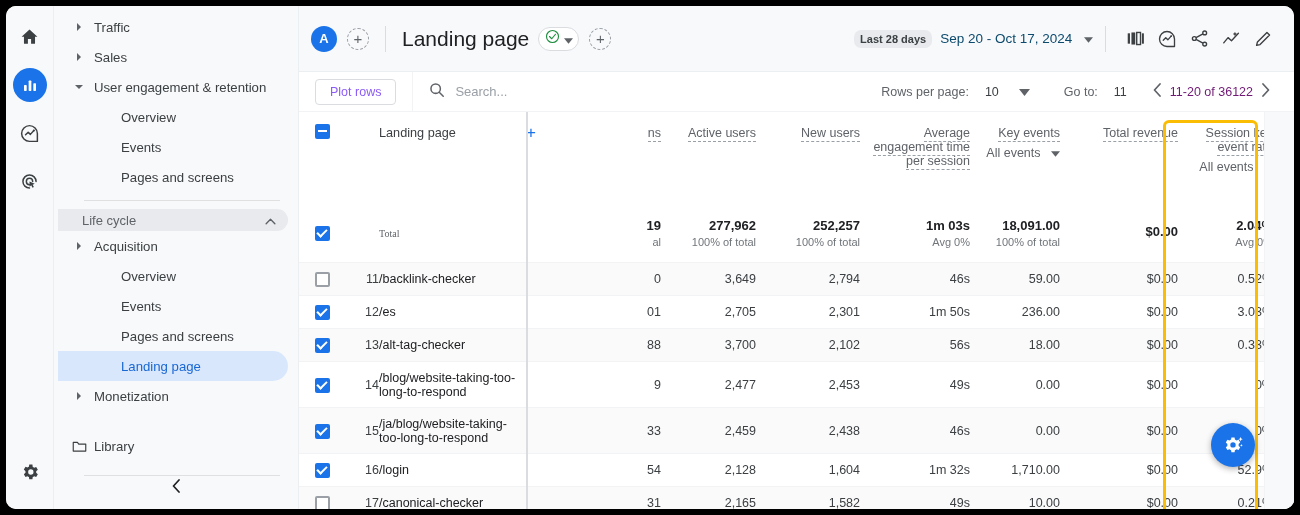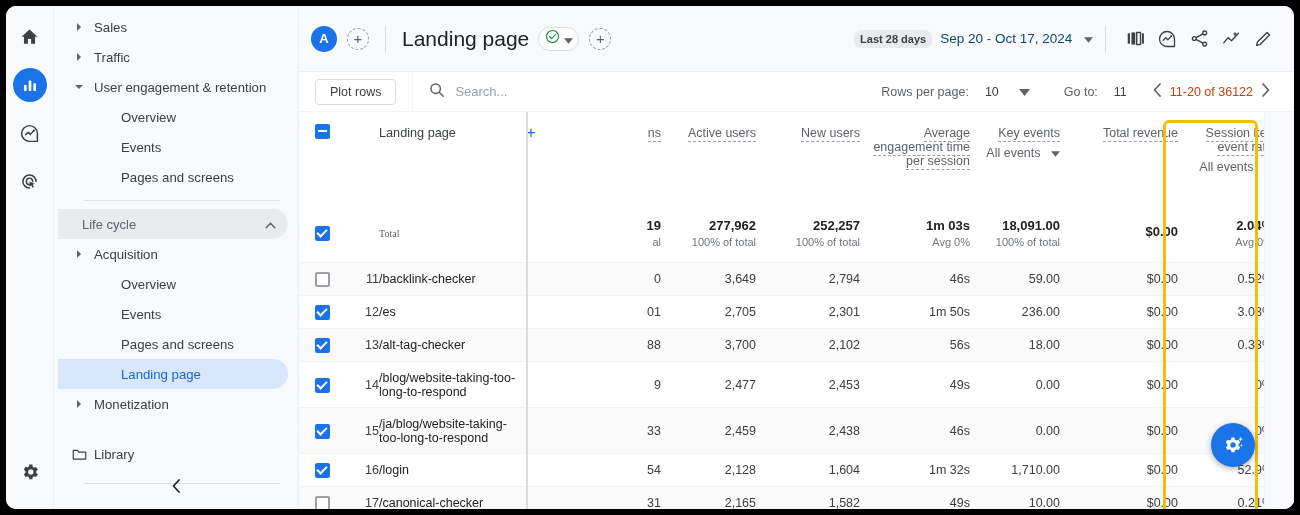--- a/index.html
+++ b/index.html
@@ -72,21 +72,21 @@
     display: flex; align-items: center; justify-content: center;
     color: #5f6368;
   }
   .nav-item .lbl { padding-left: 4px; }
   .nav-item.lvl1 { padding-left: 10px; }
   .nav-item.lvl2 { padding-left: 59px; }
   .nav-item.selected { background: #d9e7fd; color: #1967d2; }
   .nav-item.hl { background: #e8eaed; }
   .nav-sect {
     display: flex; align-items: center; justify-content: space-between;
-    height: 30px;
+    height: 22px;
     margin: 0 10px 0 4px;
     padding: 0 12px 0 24px;
     border-radius: 0 15px 15px 0;
     background: #e8eaed;
     font-size: 13px;
     color: #5f6368;
     cursor: pointer;
   }
   .nav-div { height: 1px; background: #e0e0e0; margin: 8px 18px 8px 30px; }
   .nav-collapse {
@@ -150,39 +150,39 @@
 
   
   .tablecard { flex: 1; display: flex; flex-direction: column; background:#fff; min-height:0; }
   .toolbar {
     height: 40px; flex: 0 0 40px;
     display: flex; align-items: center;
     padding-left: 16px;
     border-bottom: 1px solid #f1f3f4;
   }
   .plot-rows {
-    font-size: 12.5px; color: #404040;
+    font-size: 12.5px; color: #8b5cf6;
     border: 1px solid #dadce0; border-radius: 4px;
     padding: 5px 14px; cursor: pointer; background: #fff;
   }
   .toolbar-sep { width:1px; height:40px; background:#f1f3f4; margin-left:16px; }
   .searchbox { display:flex; align-items:center; gap:10px; padding-left:16px; flex:1; cursor:text; }
   .searchbox input {
     border: none; outline: none;
     font-size: 13px; font-family: inherit;
     color: #3c4043; background: transparent; width: 260px;
   }
   .searchbox input::placeholder { color: #9aa0a6; }
   .pager { display:flex; align-items:center; font-size:12.5px; color:#5f6368; padding-right:16px; gap:0; white-space:nowrap; }
   .pager .lbl { color:#5f6368; }
   .pager .val { color:#3c4043; margin-left:16px; }
   .pager .dd { margin-left:20px; color:#5f6368; cursor:pointer; }
   .pager .goto { margin-left:34px; }
   .pager .arr { padding: 0 8px; cursor:pointer; color:#5f6368; font-size:16px; }
-  .pager .range { color:#c2410c; }
+  .pager .range { color:#701a75; }
 
   
   .grid-wrap { flex:1; position:relative; overflow:hidden; }
   table.grid { width: 100%; border-collapse: collapse; table-layout: fixed; }
   table.grid td, table.grid th { padding: 0; vertical-align: middle; }
 
   th.h {
     font-weight: normal;
     font-size: 12.5px;
     color: #5f6368;
@@ -306,30 +306,30 @@
   </div>
 
   <div class="nav">
 
     <div class="nav-item lvl1">
       <span class="arrow">
         <svg width="8" height="8" viewBox="0 0 8 8" fill="#5f6368">
             <path d="M2 0l4 4-4 4z"></path>
           </svg>
       </span>
-      <span class="lbl">Sales</span>
+      <span class="lbl">Traffic</span>
     </div>
 
     <div class="nav-item lvl1">
       <span class="arrow">
         <svg width="8" height="8" viewBox="0 0 8 8" fill="#5f6368">
             <path d="M2 0l4 4-4 4z"></path>
           </svg>
       </span>
-      <span class="lbl">Traffic</span>
+      <span class="lbl">Sales</span>
     </div>
 
     <div class="nav-item lvl1">
       <span class="arrow">
         <svg width="8" height="8" viewBox="0 0 8 8" fill="#5f6368">
             <path d="M0 2h8L4 6z"></path>
           </svg>
       </span>
       <span class="lbl">User engagement &amp; retention</span>
     </div>

